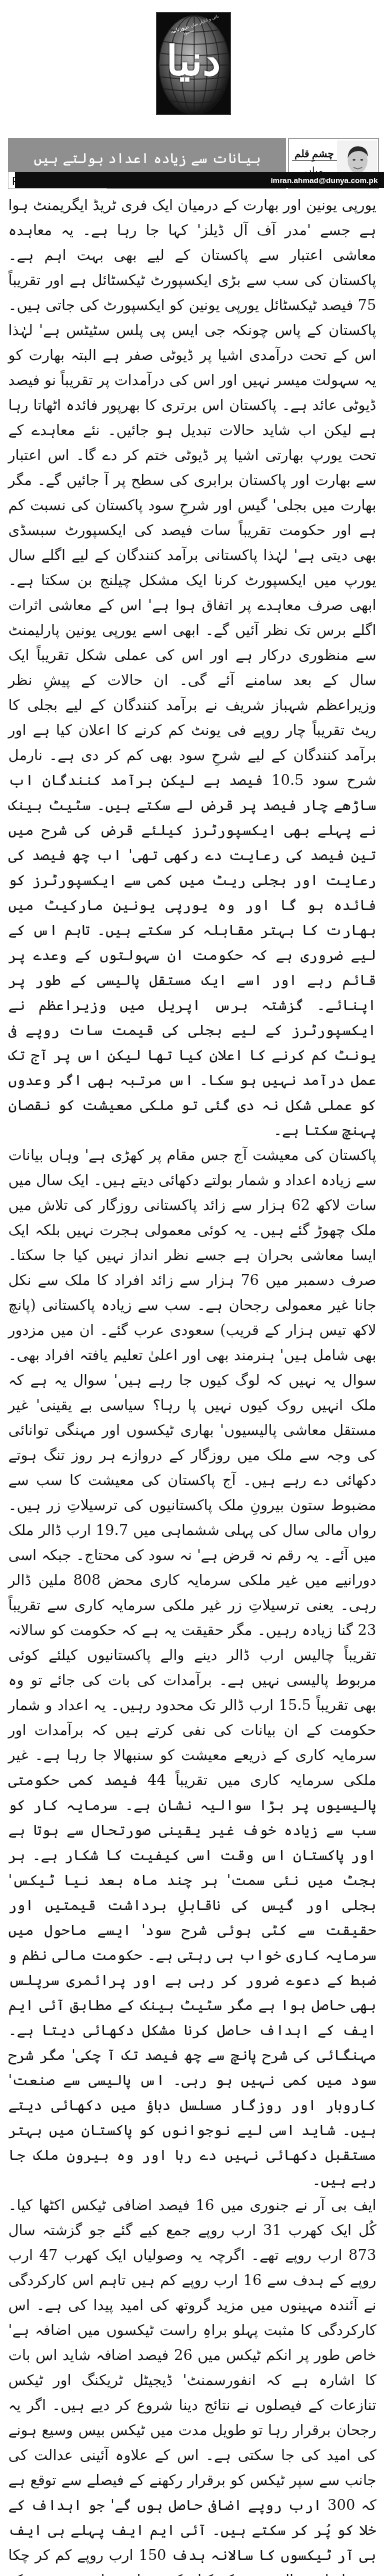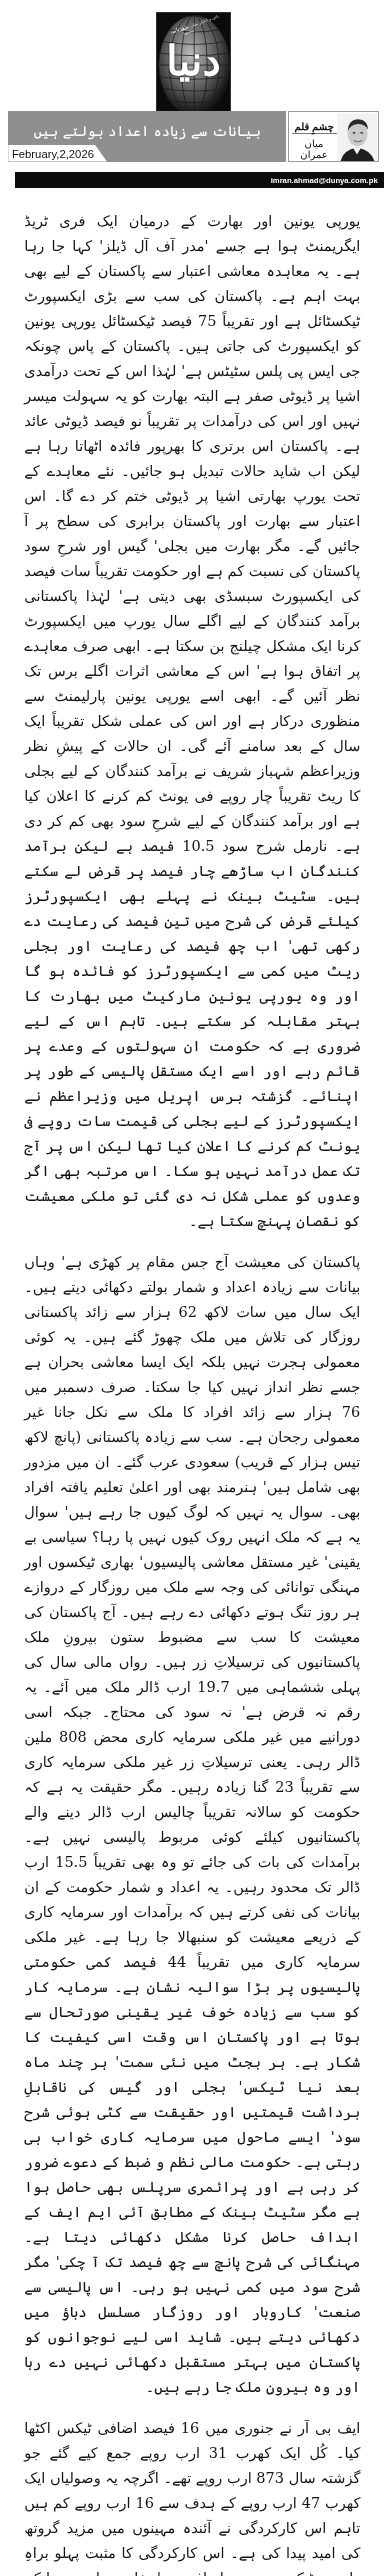--- a/index.html
+++ b/index.html
@@ -6,37 +6,37 @@
   body { width: 385px; height: 2576px; position: relative; overflow: hidden; font-family: "DejaVu Sans", sans-serif; color: #111; }
 
   
   .logo { position: absolute; left: 156px; top: 12.4px; width: 75px; height: 103px; background: #0b0b0b; overflow: hidden; border: 0.6px solid #333; box-sizing: border-box; }
   .logo svg { position: absolute; left: 0; top: 0; }
   .logo .logo-word { position: absolute; left: 0; right: 0; top: 28px; text-align: center; color: #fff; font-family: "DejaVu Serif", serif; font-size: 41px; font-weight: bold; line-height: 1; text-shadow: 0 0 1.8px #000; }
   .logo .logo-sub { position: absolute; left: 13px; top: 13px; color: #fff; font-size: 5.3px; transform: rotate(-20deg); }
   .logo .logo-founder { position: absolute; left: 24px; top: 4.7px; color: #ddd; font-size: 4.1px; transform: rotate(-20deg); }
 
   
-  .header { position: absolute; left: 8.3px; top: 111px; width: 371px; height: 61px; border-radius: 6px; }
+  .header { position: absolute; left: 8.3px; top: 138px; width: 371px; height: 61px; border-radius: 6px; }
   .title-band { position: absolute; left: 0; top: 0; width: 278px; height: 51px; background: #8f8f8f; }
   .title-band .title { position: absolute; left: 0; right: 0; top: 10.7px; text-align: center; direction: rtl; color: #ffffff; font-family: "DejaVu Serif", serif; font-size: 14px; line-height: 18px; }
   .date-tab { position: absolute; left: 0; top: 34px; height: 16.6px; padding: 0 13px 0 3.6px; background: #ffffff; clip-path: polygon(0 0, 88% 0, 100% 100%, 0 100%); }
   .date-tab span { font-family: "Liberation Sans", sans-serif; font-size: 11.3px; line-height: 18px; color: #111; }
   .author-box { position: absolute; right: 0; top: 0; width: 91px; height: 51px; background: #ffffff; border: 0.6px solid #9a9a9a; box-sizing: border-box; overflow: hidden; }
   .author-box .col-name { position: absolute; left: 2.4px; top: 8.3px; width: 45px; text-align: center; direction: rtl; font-family: Liberation Sans, sans-serif; font-size: 10px; font-weight: bold; color: #111; border-bottom: 0.6px solid #777; line-height: 13px; }
   .author-box .author-name { position: absolute; left: 1.2px; top: 26px; width: 47px; text-align: center; direction: rtl; font-family: "DejaVu Serif", serif; font-size: 10px; color: #111; }
   .author-box .photo { position: absolute; right: 1.2px; top: 1.2px; width: 40px; height: 49px; }
 
   
   .email-bar { position: absolute; left: 15px; top: 172px; width: 371px; height: 16px; background: #0d0d0d; }
   .email-bar span { position: absolute; right: 8.3px; top: 3.6px; color: #ffffff; font-family: "Liberation Sans", sans-serif; font-weight: bold; font-size: 7.7px; }
 
   
   .article { position: absolute; left: 8.3px; top: 193px; width: 368px; direction: rtl; text-align: justify; text-align-last: right; font-family: "DejaVu Serif", serif; font-size: 14.5px; line-height: 25px; color: #141414; }
-  .article p { margin: 16px; }
+  .article p { margin: 0; }
 </style>
 </head>
 <body>
 
 <div class="logo">
   <svg width="75" height="103" viewBox="0 0 127 174">
     <defs>
       <radialGradient id="g" cx="45%" cy="40%" r="60%">
         <stop offset="0%" stop-color="#bdbdbd"></stop>
         <stop offset="60%" stop-color="#5a5a5a"></stop>

